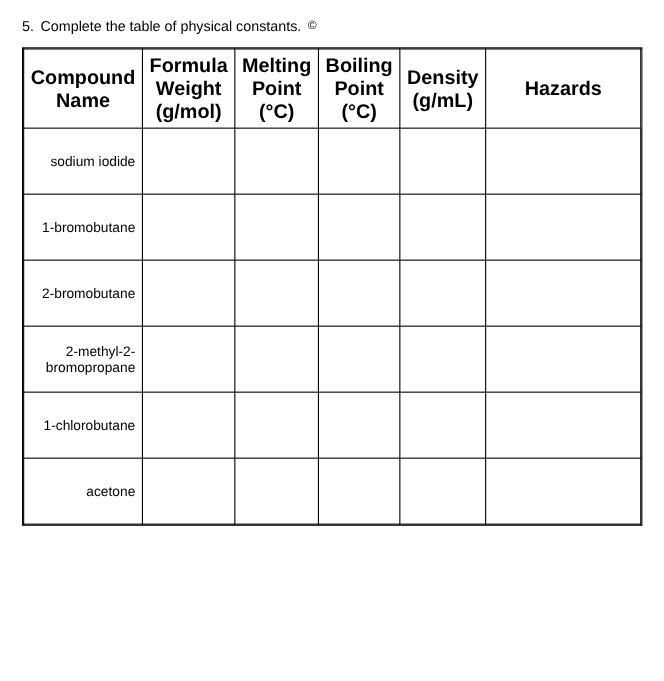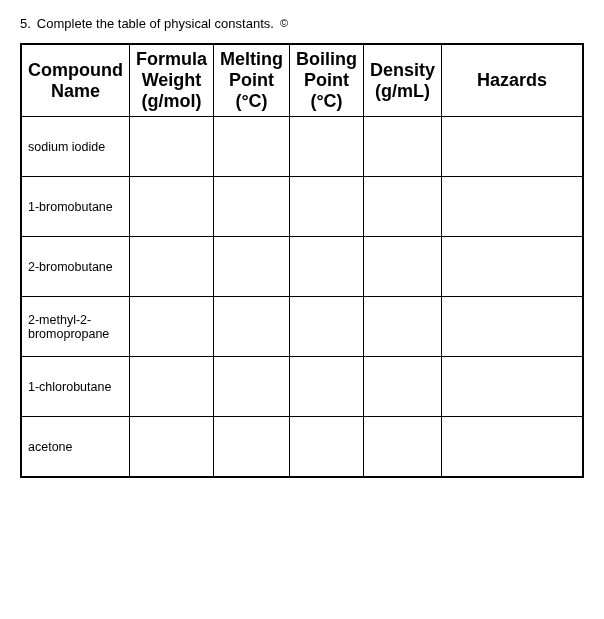--- a/index.html
+++ b/index.html
@@ -59,21 +59,21 @@
 
     .col-compound { width: 17%; }
     .col-formula  { width: 12%; }
     .col-melting  { width: 12%; }
     .col-boiling  { width: 12%; }
     .col-density  { width: 12%; margin-left: 37px; }
     .col-hazards  { width: 35%; margin-left: 20px; }
 
     td.compound-name {
       font-size: 12.5px;
-      text-align: left;
+      text-align: right;
       height: 60px;
     }
 
     td.empty-cell {
       height: 60px;
     }
 
     td.hazards-cell {
       height: 60px;
     }

